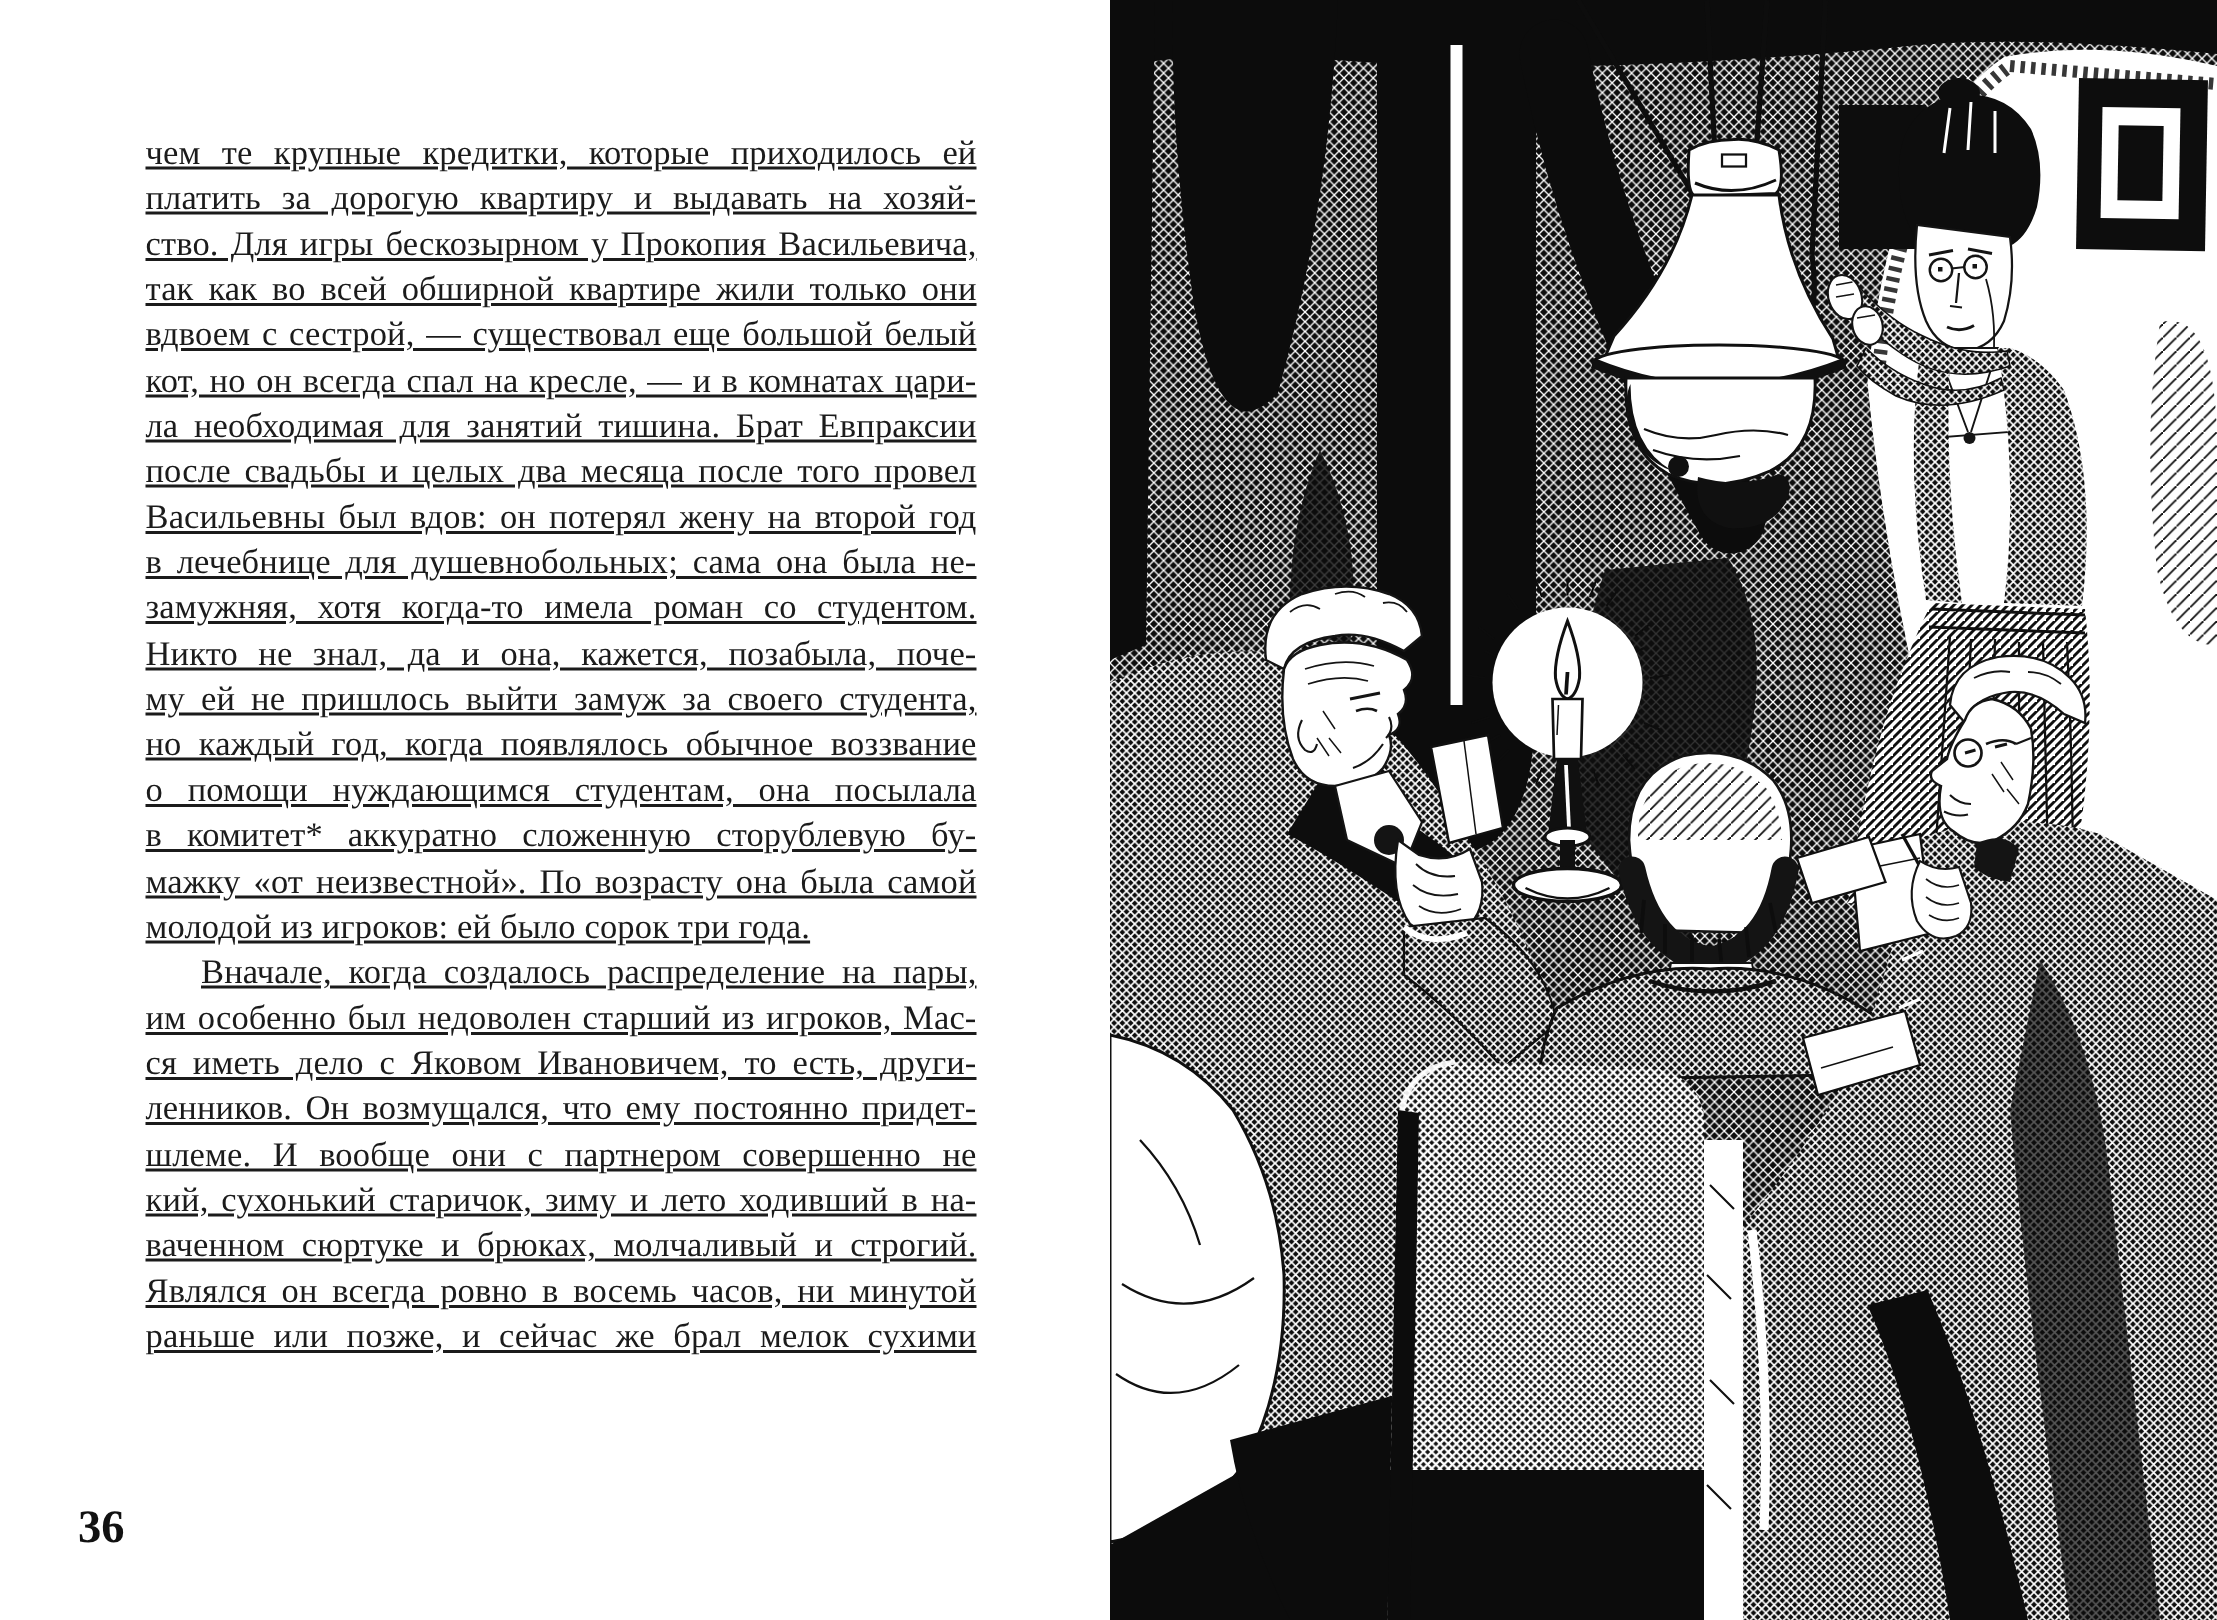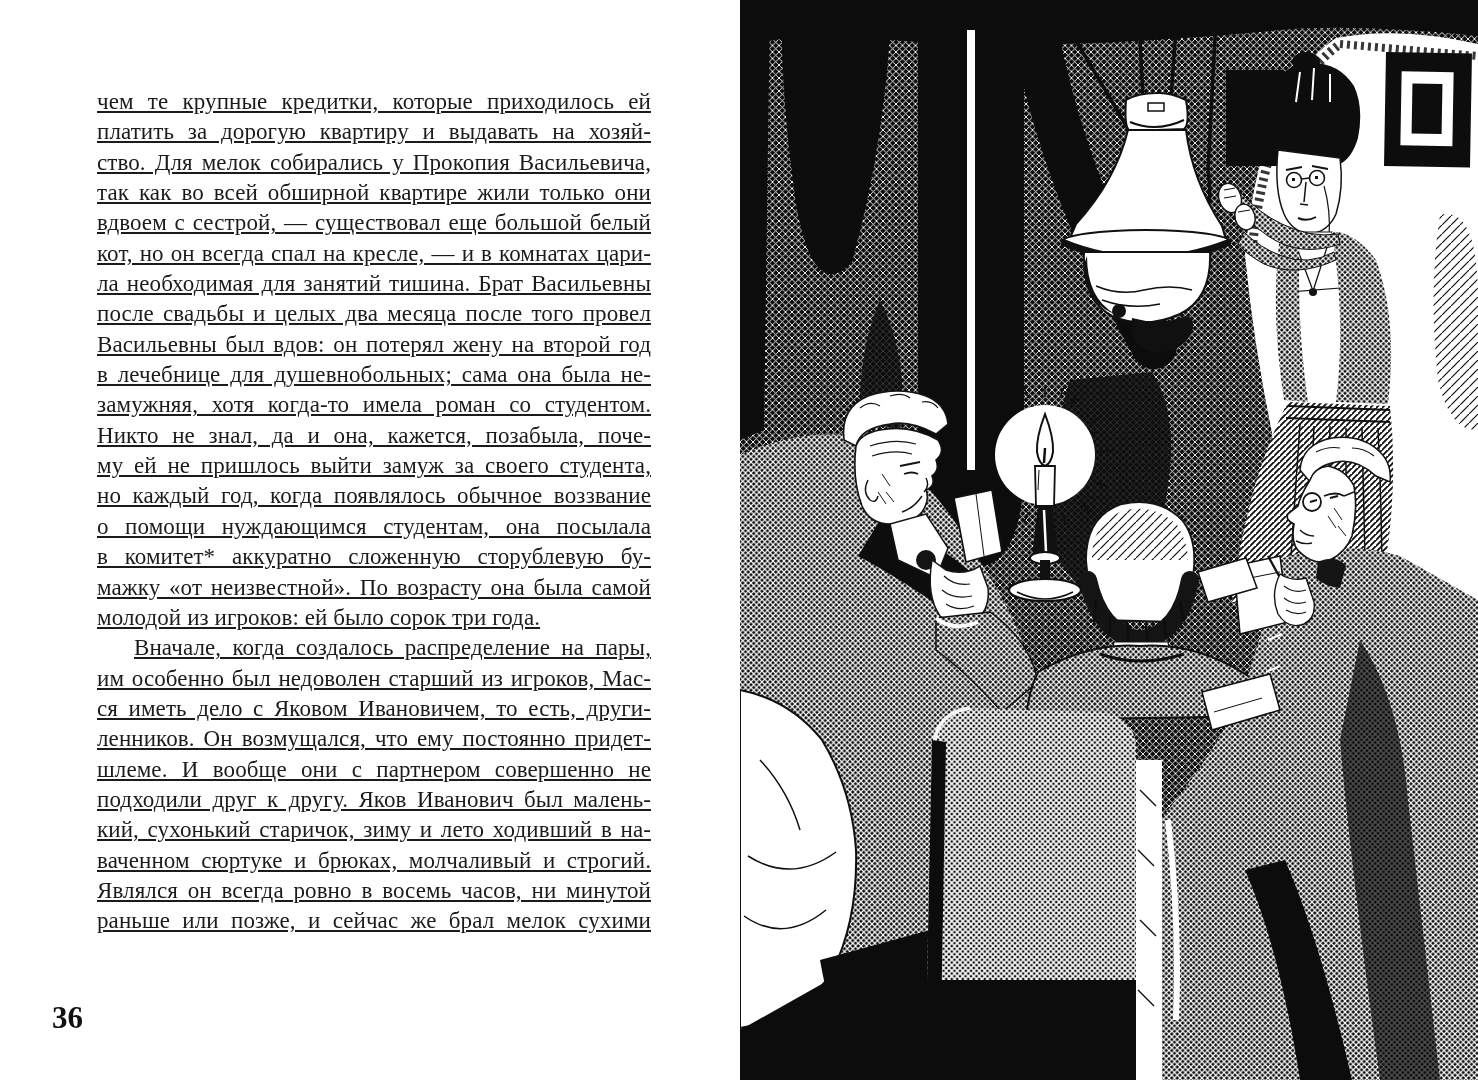--- a/index.html
+++ b/index.html
@@ -32,44 +32,43 @@
 </style>
 </head>
 <body>
 
 <div class="book-spread">
 
   <div class="text-column">
       <div class="para">
         <div class="line first">чем те крупные кредитки, которые приходилось ей</div>
         <div class="line">платить за дорогую квартиру и выдавать на хозяй-</div>
-        <div class="line">ство. Для мелок собирались у Прокопия Васильевича,</div>
+        <div class="line">ство. Для игры бескозырном у Прокопия Васильевича,</div>
         <div class="line">так как во всей обширной квартире жили только они</div>
         <div class="line">вдвоем с сестрой, — существовал еще большой белый</div>
         <div class="line">кот, но он всегда спал на кресле, — и в комнатах цари-</div>
-        <div class="line">ла необходимая для занятий тишина. Брат Васильевны</div>
+        <div class="line">ла необходимая для занятий тишина. Брат Евпраксии</div>
         <div class="line">после свадьбы и целых два месяца после того провел</div>
         <div class="line">Васильевны был вдов: он потерял жену на второй год</div>
         <div class="line">в лечебнице для душевнобольных; сама она была не-</div>
         <div class="line">замужняя, хотя когда-то имела роман со студентом.</div>
         <div class="line">Никто не знал, да и она, кажется, позабыла, поче-</div>
         <div class="line">му ей не пришлось выйти замуж за своего студента,</div>
         <div class="line">но каждый год, когда появлялось обычное воззвание</div>
         <div class="line">о помощи нуждающимся студентам, она посылала</div>
         <div class="line">в комитет* аккуратно сложенную сторублевую бу-</div>
         <div class="line">мажку «от неизвестной». По возрасту она была самой</div>
         <div class="line final">молодой из игроков: ей было сорок три года.</div>
       </div>
       <div class="para indent">
         <div class="line first">Вначале, когда создалось распределение на пары,</div>
         <div class="line">им особенно был недоволен старший из игроков, Мас-</div>
         <div class="line">ся иметь дело с Яковом Ивановичем, то есть, други-</div>
         <div class="line">ленников. Он возмущался, что ему постоянно придет-</div>
         <div class="line">шлеме. И вообще они с партнером совершенно не</div>
-        <div class="line">подходили друг к другу. Яков Иванович был малень-</div>
         <div class="line">кий, сухонький старичок, зиму и лето ходивший в на-</div>
         <div class="line">ваченном сюртуке и брюках, молчаливый и строгий.</div>
         <div class="line">Являлся он всегда ровно в восемь часов, ни минутой</div>
         <div class="line">раньше или позже, и сейчас же брал мелок сухими</div>
       </div>
     </div>
 
   <div class="page-number">36</div>
 
   <svg class="illustration" viewBox="0 0 738 1080" xmlns="http://www.w3.org/2000/svg">

